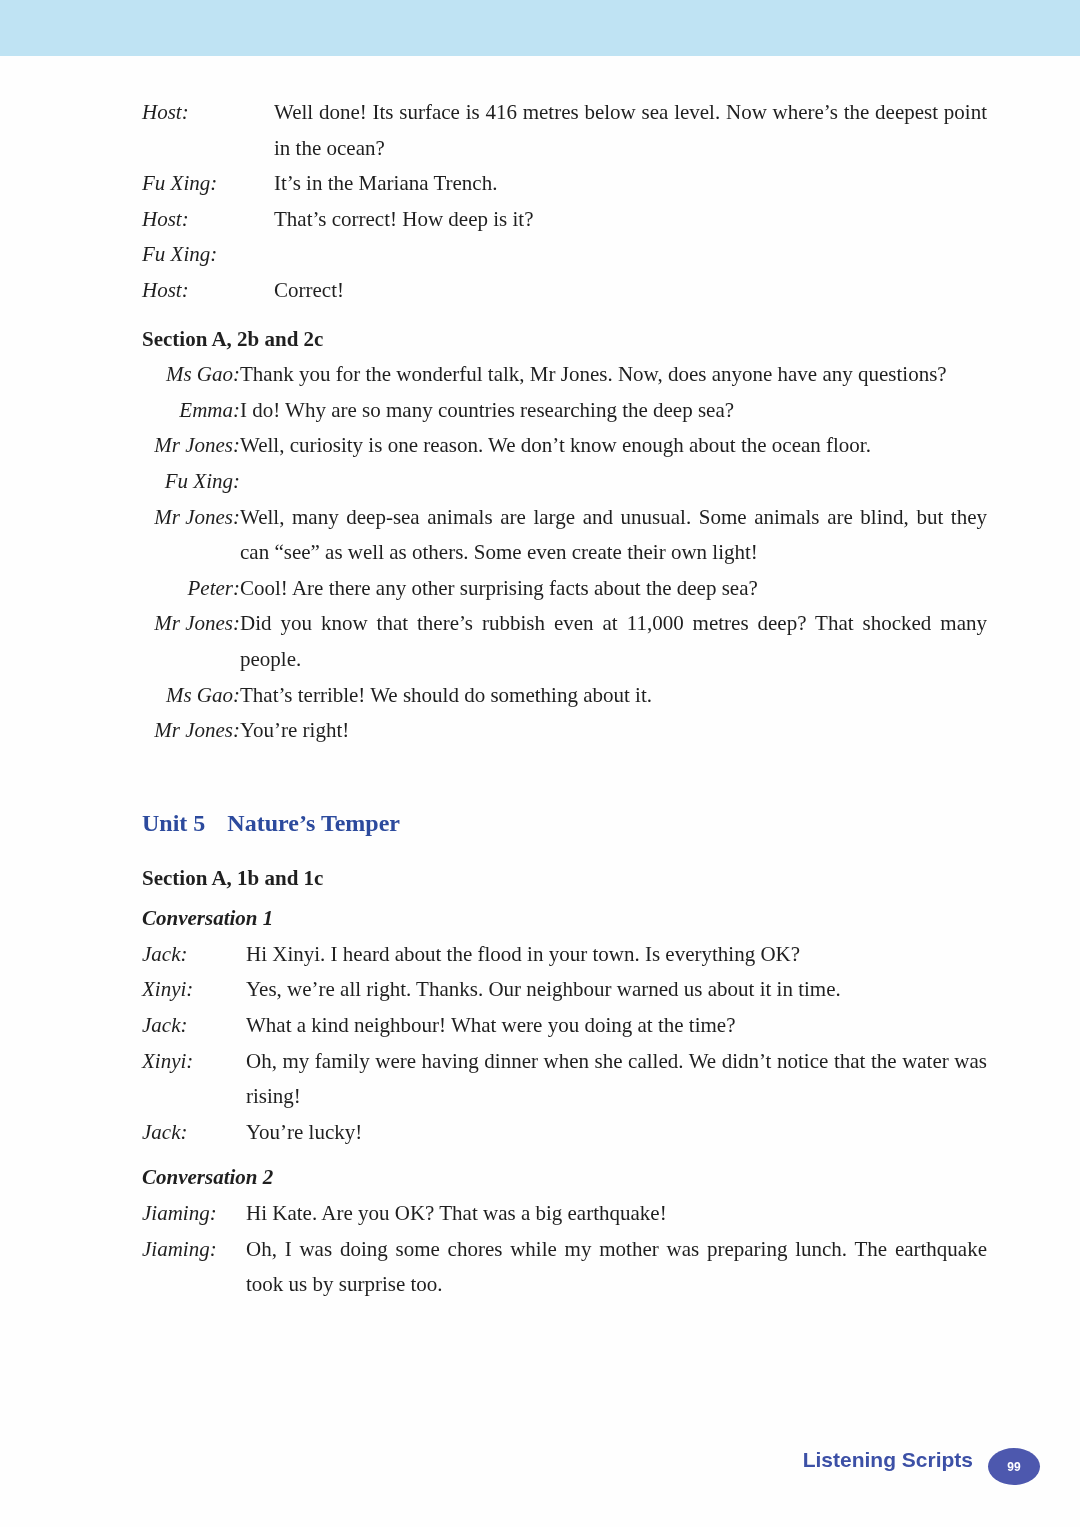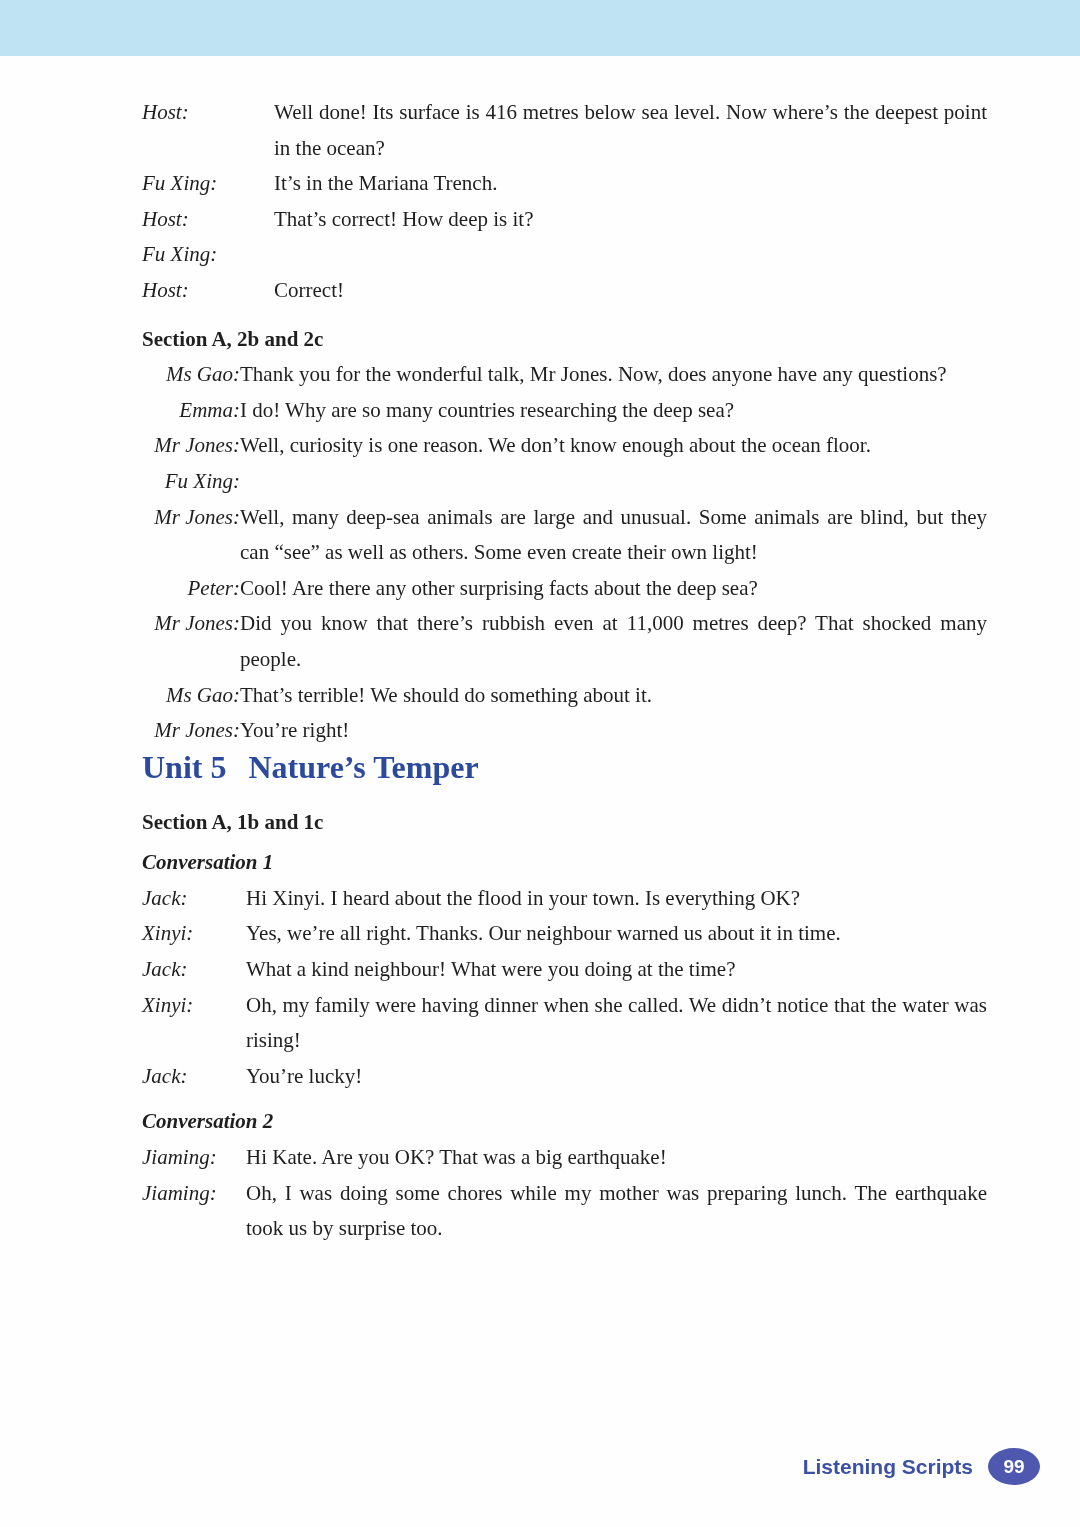--- a/index.html
+++ b/index.html
@@ -33,44 +33,45 @@
   }
   .w-spk .spk{width:132px;}
   .n-spk .spk{width:98px;text-align:right;}
   .c-spk .spk{width:104px;}
   .dlg-row .txt{flex:1 1 auto;text-align:justify;}
   .dlg-row .txt .ital{font-style:italic;}
   .section-heading{
     font-weight:bold;margin-top:13px;
   }
   .unit-heading{
+    margin-top:56px;
     color:var(--accent-blue);
     font-weight:bold;
-    font-size:32px;
+    font-size:24px;
     line-height:36px;
   }
   .unit-heading .unit-no{margin-right:22px;}
   .section-heading.second{margin-top:20px;}
   .conv-heading{
     font-weight:bold;font-style:italic;margin-top:5px;
   }
   .conv-heading.second{margin-top:10px;}
   .footer{
     position:absolute;top:1448px;right:40px;
-    display:flex;align-items:center;gap:15px;
+    display:flex;gap:15px;
     font-family:"Liberation Sans","DejaVu Sans",sans-serif;
   }
   .footer .footer-label{
     color:var(--footer-blue);
     font-weight:bold;font-size:21px;
   }
   .footer .page-badge{
     width:52px;height:37px;border-radius:50%;
     background:var(--badge-blue);
-    color:#ffffff;font-weight:bold;font-size:19px;
+    color:#ffffff;font-weight:bold;font-size:12px;
     display:flex;align-items:center;justify-content:center;
   }
 </style>
 </head>
 <body>
 
 <div class="top-band"></div>
 
 <div class="page-content">
 

